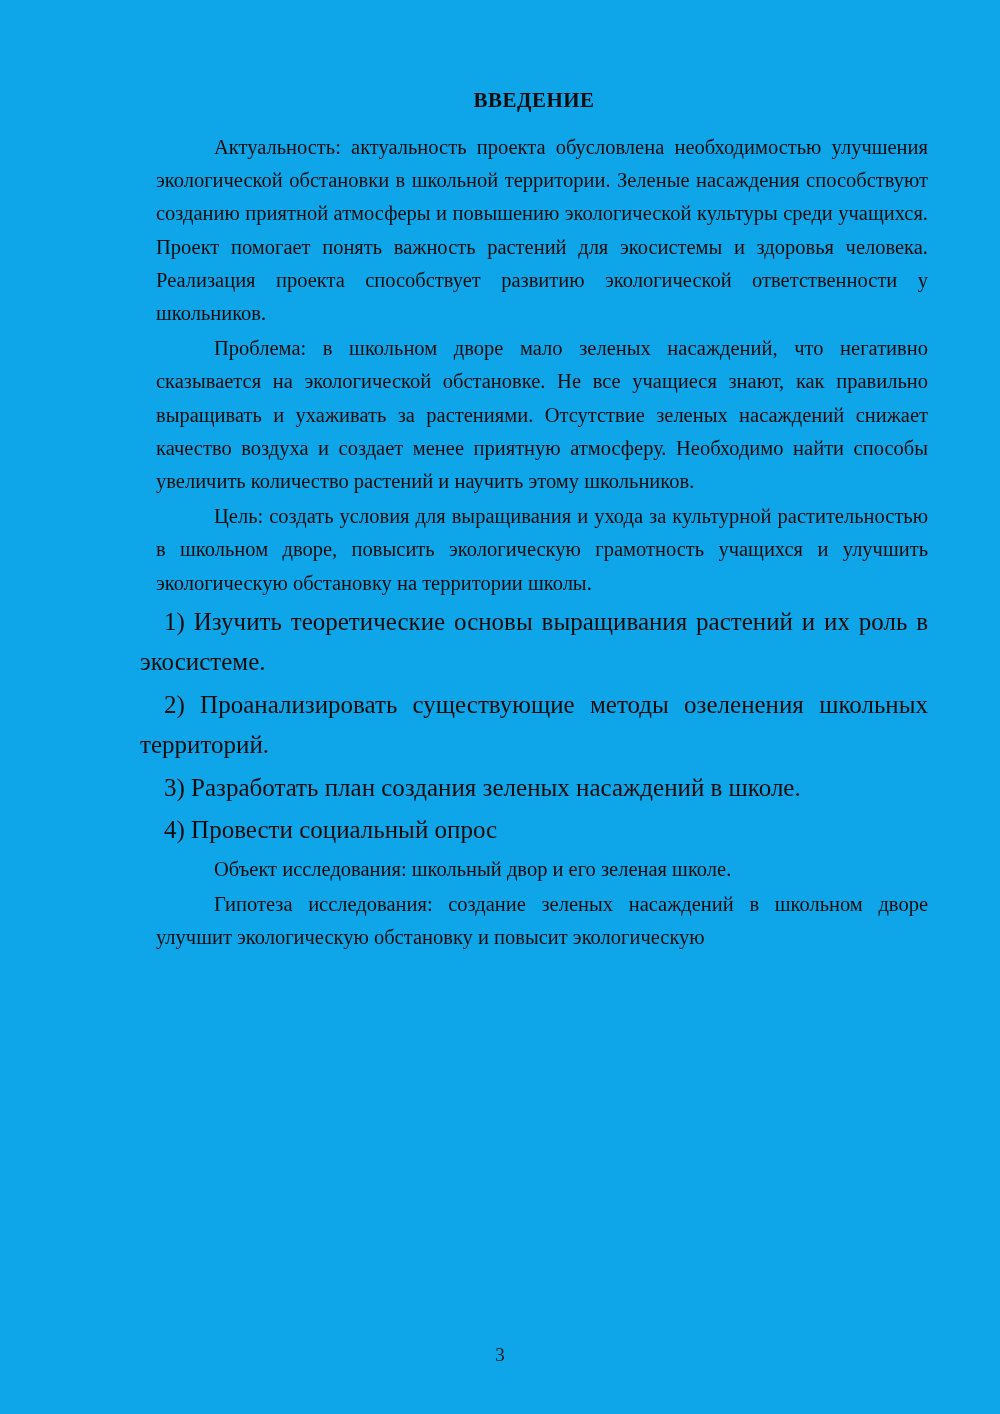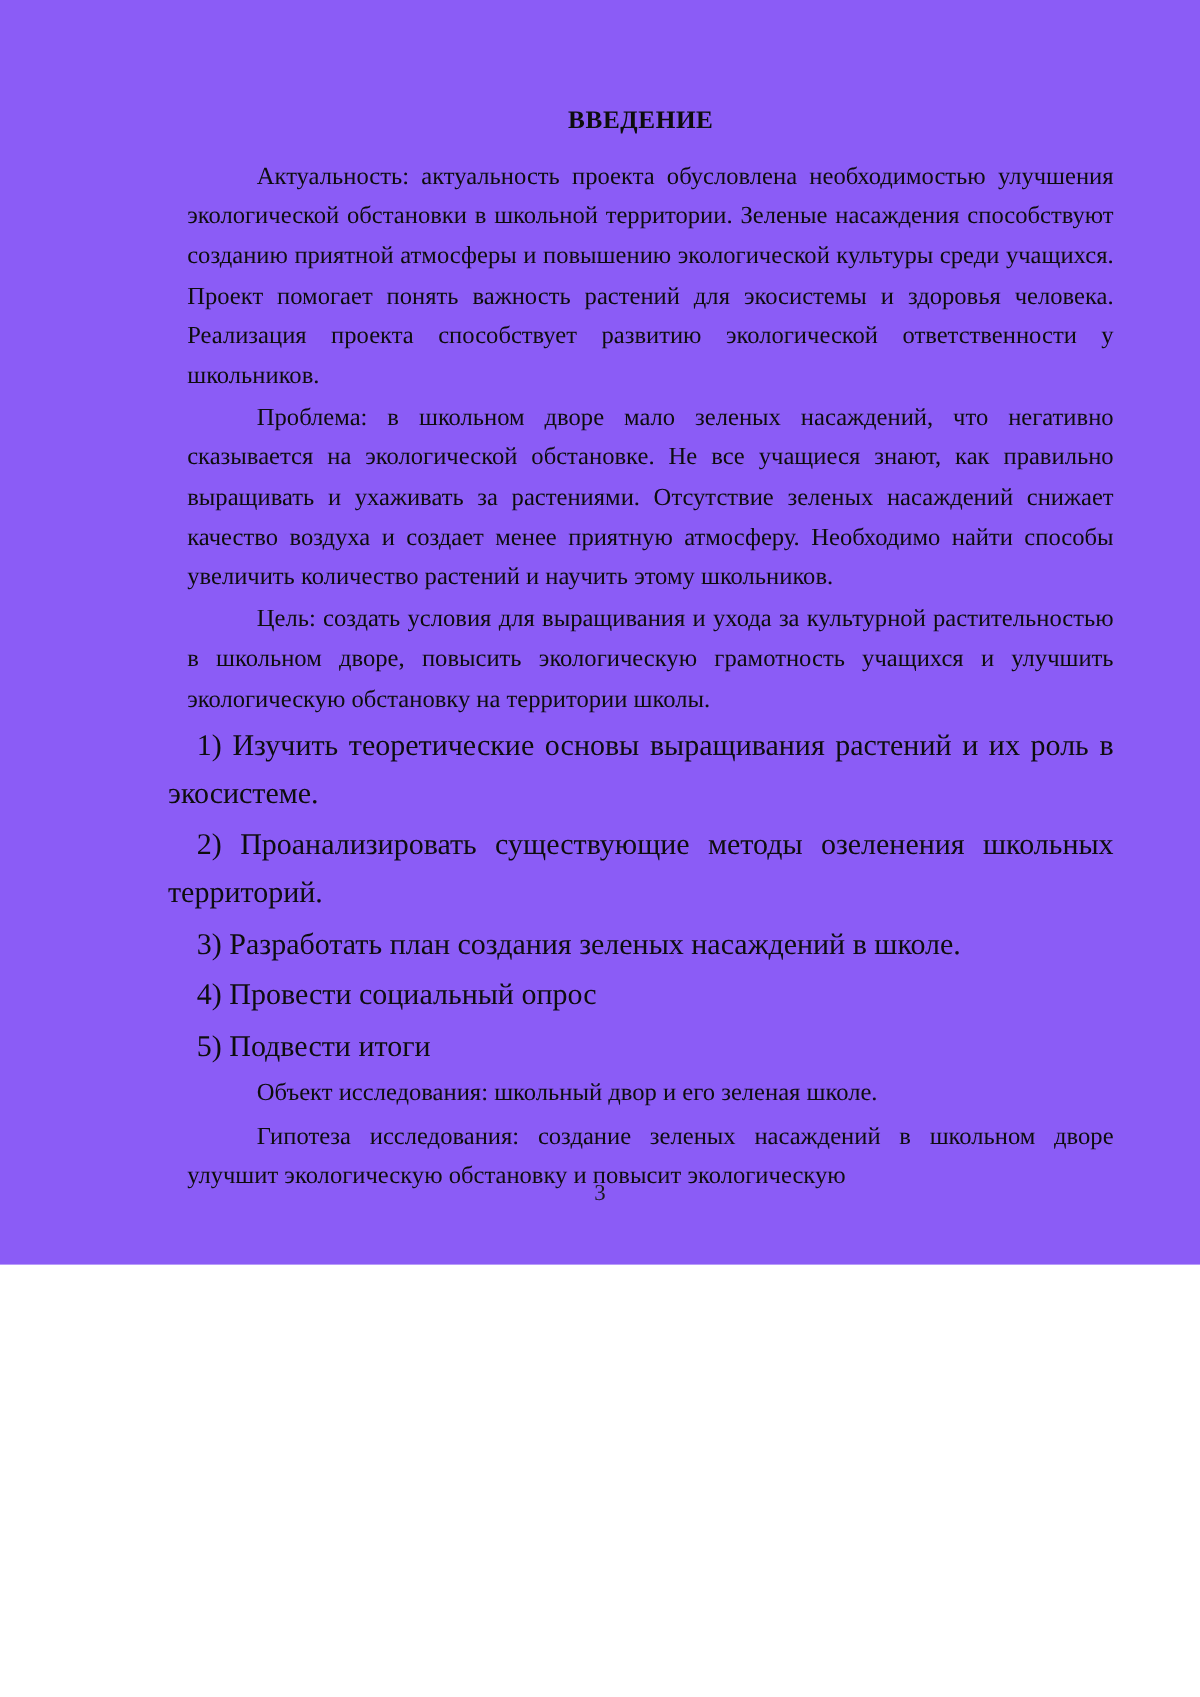--- a/index.html
+++ b/index.html
@@ -3,23 +3,23 @@
 <meta charset="utf-8">
 <style>
   html, body {
     margin: 0;
     padding: 0;
     background: #ffffff;
   }
   .page {
     position: relative;
     width: 1000px;
-    height: 1054px;
+    height: 1414px;
     margin: 0 auto;
-    background: #8b5cf6;
+    background: #0ea5e9;
     box-sizing: border-box;
     padding: 88px 72px 40px 140px;
     font-family: "Liberation Serif", "DejaVu Serif", serif;
     color: #0d0d0d;
   }
   .doc-title {
     text-align: center;
     font-weight: bold;
     font-size: 21px;
     letter-spacing: 0.5px;
@@ -68,19 +68,18 @@
   <h1 class="doc-title">ВВЕДЕНИЕ</h1>
 
   <p class="para">Актуальность: актуальность проекта обусловлена необходимостью улучшения экологической обстановки в школьной территории. Зеленые насаждения способствуют созданию приятной атмосферы и повышению экологической культуры среди учащихся. Проект помогает понять важность растений для экосистемы и здоровья человека. Реализация проекта способствует развитию экологической ответственности у школьников.</p>
   <p class="para">Проблема: в школьном дворе мало зеленых насаждений, что негативно сказывается на экологической обстановке. Не все учащиеся знают, как правильно выращивать и ухаживать за растениями. Отсутствие зеленых насаждений снижает качество воздуха и создает менее приятную атмосферу. Необходимо найти способы увеличить количество растений и научить этому школьников.</p>
   <p class="para">Цель: создать условия для выращивания и ухода за культурной растительностью в школьном дворе, повысить экологическую грамотность учащихся и улучшить экологическую обстановку на территории школы.</p>
 
   <p class="list-item justify-full">1) Изучить теоретические основы выращивания растений и их роль в экосистеме.</p>
   <p class="list-item justify-full">2) Проанализировать существующие методы озеленения школьных территорий.</p>
   <p class="list-item">3) Разработать план создания зеленых насаждений в школе.</p>
   <p class="list-item">4) Провести социальный опрос</p>
-  <p class="list-item">5) Подвести итоги</p>
 
   <p class="para last-line-left">Объект исследования: школьный двор и его зеленая школе.</p>
   <p class="para">Гипотеза исследования: создание зеленых насаждений в школьном дворе улучшит экологическую обстановку и повысит экологическую</p>
 
   <div class="page-number">3</div>
 </div>
 
 </body></html>

